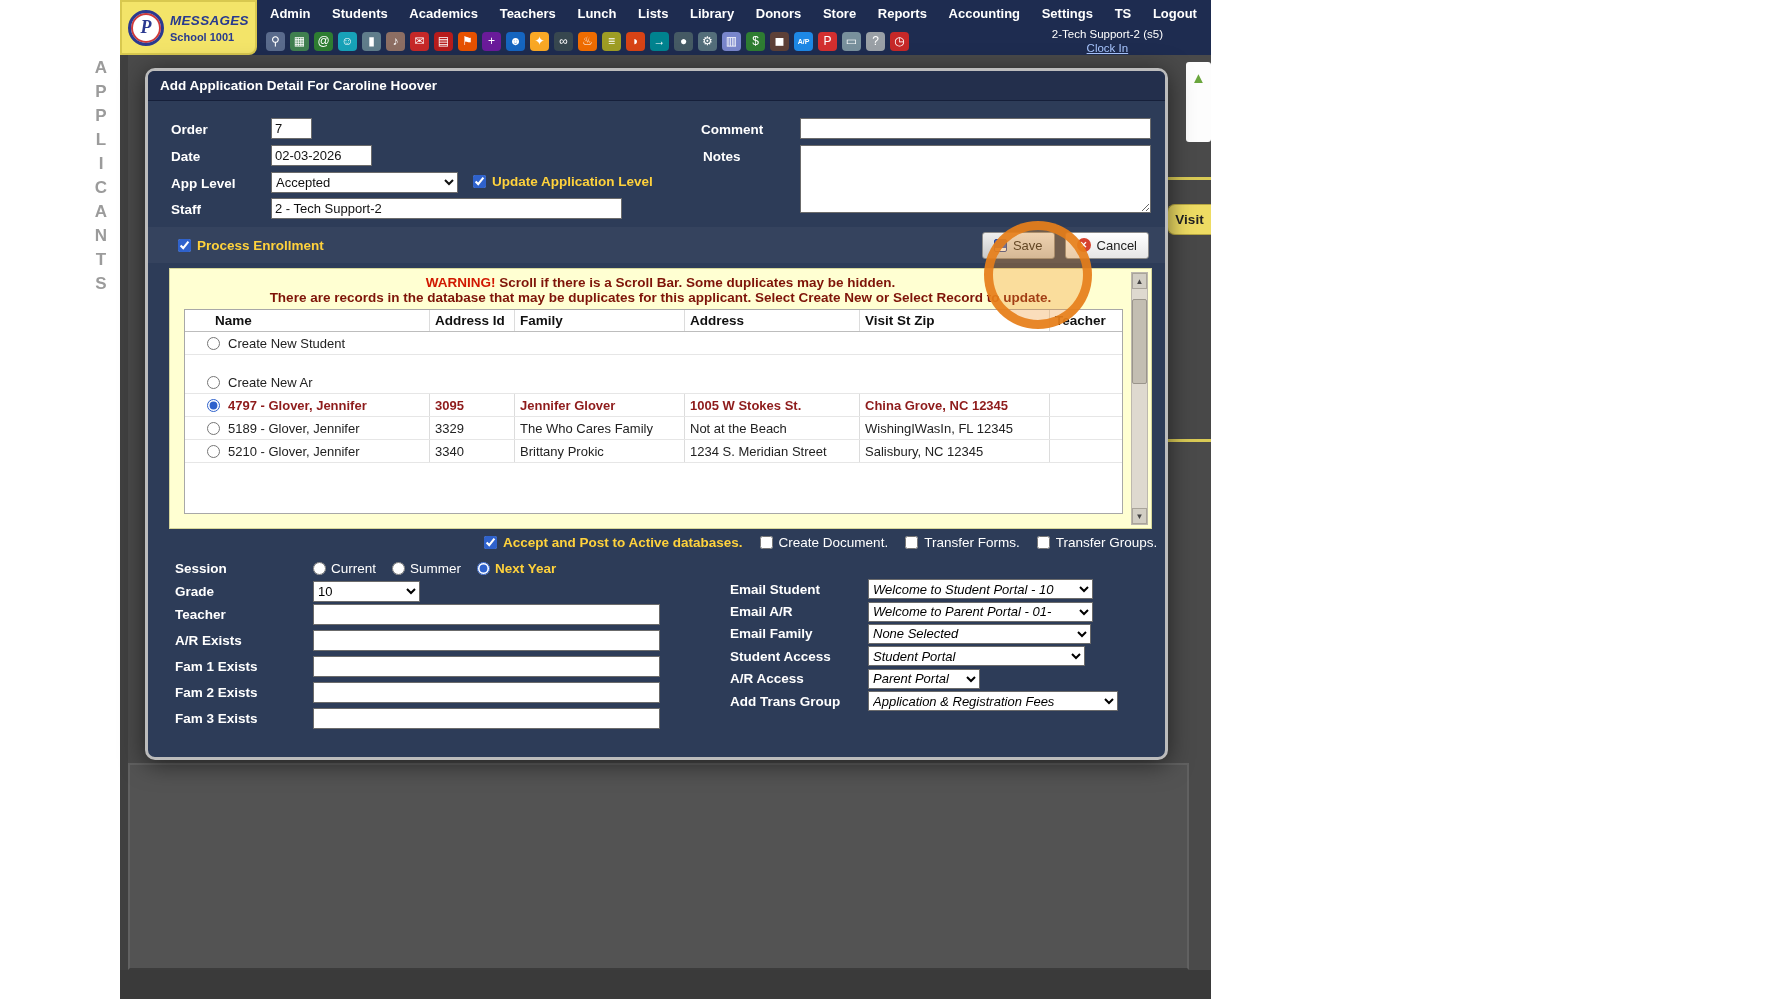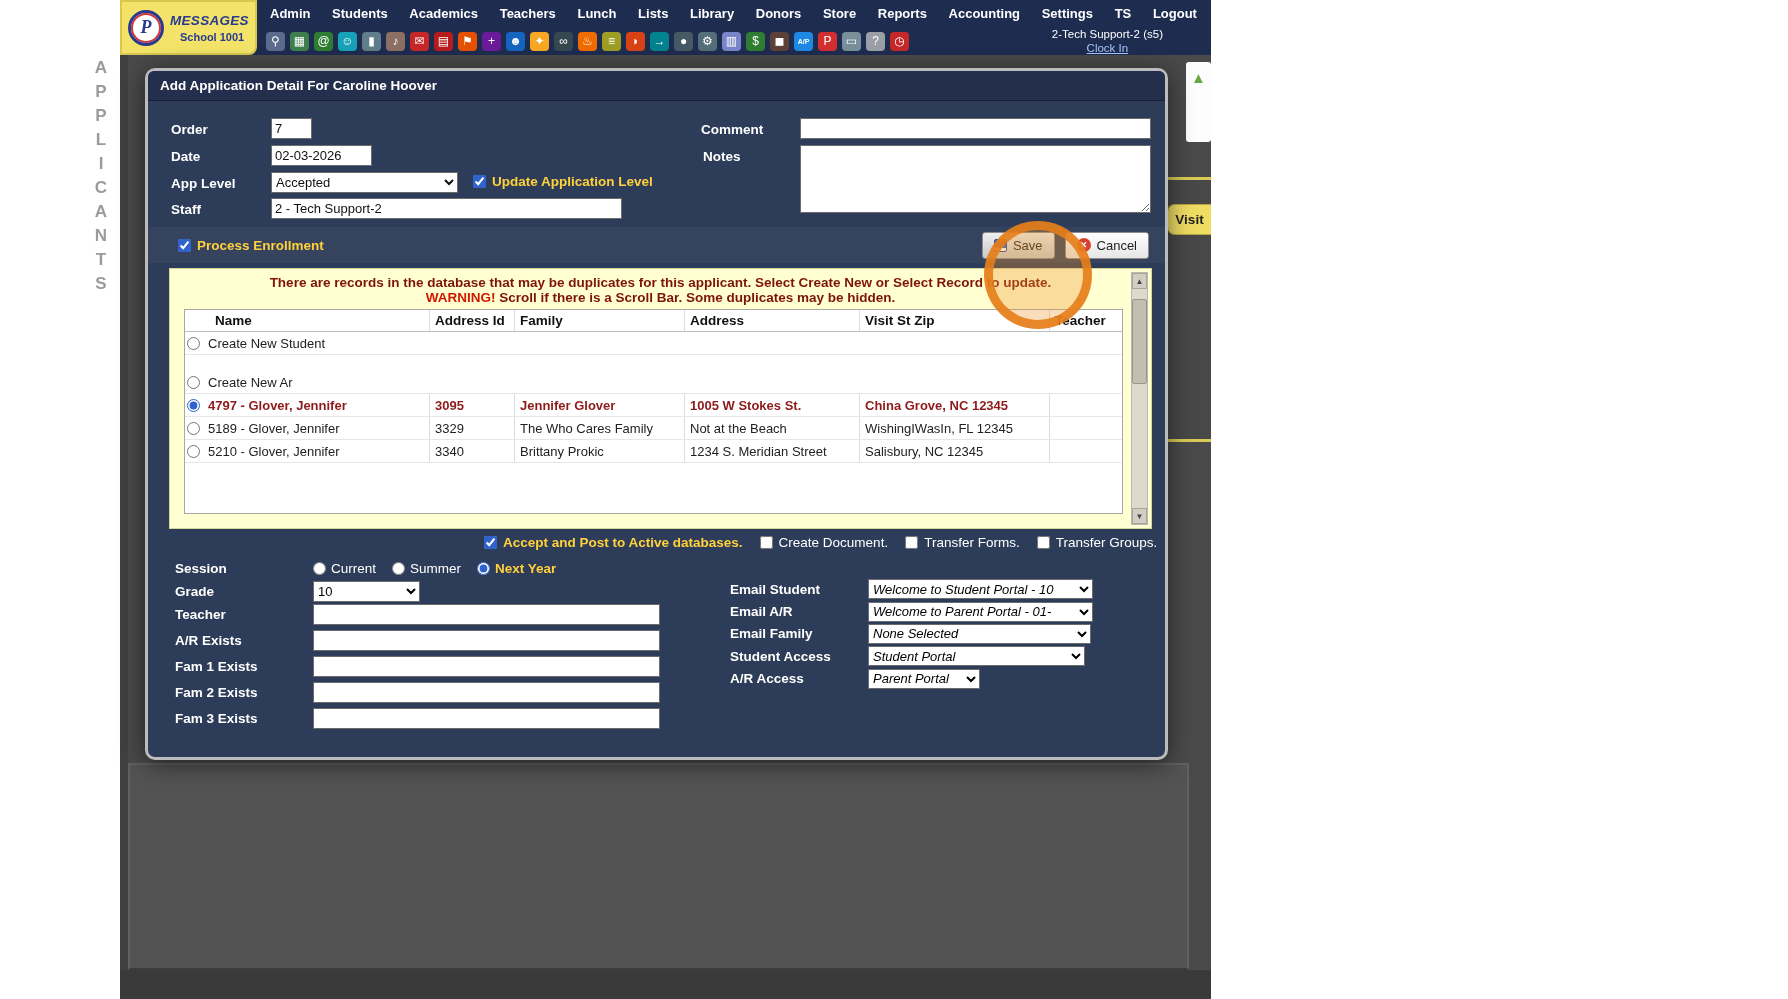--- a/index.html
+++ b/index.html
@@ -17,21 +17,21 @@
 .toolbar-icons{display:flex;gap:5px;align-items:center;}
 .tool-icon{width:19px;height:19px;border-radius:4px;display:inline-flex;align-items:center;justify-content:center;font-size:12px;color:#fff;cursor:pointer;flex:0 0 auto;line-height:1;}
 .tool-icon.small{font-size:7px;font-weight:bold;}
 .user-area{margin-left:auto;padding-right:48px;text-align:center;line-height:12px;}
 .user-name{color:#fff;font-size:11.5px;}
 .clock-in{color:#a9c6ff;font-size:11.5px;text-decoration:underline;cursor:pointer;display:inline-block;margin-top:2px;}
 
 .logo{position:absolute;left:0;top:0;width:137px;height:55px;background:#f3e469;border:2px solid #d8c84f;border-radius:0 0 8px 0;display:flex;align-items:center;gap:6px;padding:4px 6px;cursor:pointer;z-index:2;}
 .logo-circle{width:36px;height:36px;border-radius:50%;background:#fff;border:3px solid #2b3990;box-shadow:inset 0 0 0 2px #cf3a3a;display:flex;align-items:center;justify-content:center;font-family:"Liberation Serif",serif;font-style:italic;font-weight:bold;font-size:18px;color:#2b3990;flex:0 0 auto;}
 .logo-brand{font-style:italic;font-weight:bold;color:#283a8f;font-size:13.5px;letter-spacing:.3px;}
-.logo-school{color:#283a8f;font-size:11px;font-weight:bold;margin-top:3px;margin-left:10px;}
+.logo-school{color:#283a8f;font-size:11px;font-weight:bold;margin-top:3px;}
 
 .body-area{position:absolute;left:0;top:55px;right:0;bottom:0;background:#4a4a4a;overflow:hidden;}
 .left-strip{position:absolute;left:0;top:0;bottom:0;width:8px;background:#404040;}
 .lower-panel{position:absolute;left:8px;right:22px;top:708px;height:207px;background:#535353;border:2px solid #616161;border-bottom-color:#3c3c3c;}
 .bottom-band{position:absolute;left:0;right:0;bottom:0;height:29px;background:#3a3a3a;}
 .right-strip{position:absolute;right:0;top:7px;width:25px;height:80px;background:#fdfdfd;border-radius:3px;display:flex;justify-content:center;padding-top:8px;}
 .green-arrow{color:#6aa63d;font-size:15px;line-height:1;}
 .visit-panel{position:absolute;right:0;top:122px;width:44px;height:265px;border-top:3px solid #d9ca55;border-bottom:3px solid #d9ca55;background:#484848;padding-top:24px;}
 .visit-btn{display:block;width:100%;background:#eedc63;border:1px solid #b7a741;border-right:none;border-radius:8px 0 0 8px;font-family:inherit;font-size:13.5px;font-weight:bold;color:#222;padding:7px 2px;cursor:pointer;}
 
@@ -62,21 +62,21 @@
 .warn-prefix{color:#d01800;}
 .dup-table{position:absolute;left:14px;top:40px;width:939px;background:#fff;border:1px solid #a8a8a8;min-height:205px;}
 .tbl-head,.tbl-row{display:grid;grid-template-columns:245px 85px 170px 175px 190px 1fr;align-items:stretch;}
 .tbl-head{height:22px;border-bottom:1px solid #bdbdbd;}
 .cell{font-size:13px;color:#222;padding-left:5px;display:flex;align-items:center;border-right:1px solid #dcdcdc;overflow:hidden;white-space:nowrap;}
 .tbl-head .cell,.tbl-row .cell:last-child{border-right:1px solid #dcdcdc;}
 .tbl-head .cell:last-child,.tbl-row .cell:last-child{border-right:none;}
 .hcell{font-weight:bold;font-size:13.5px;color:#111;}
 .name-h{padding-left:30px;}
 .tbl-row{height:23px;border-bottom:1px solid #e6e6e6;cursor:pointer;}
-.tbl-row .name-cell{gap:8px;padding-left:2px;}
+.tbl-row .name-cell{gap:8px;padding-left:22px;}
 .tbl-row.create{grid-template-columns:1fr;}
 .tbl-row.create .name-cell{border-right:none;}
 .tbl-row.sel .cell,.tbl-row.sel{color:#8e1b1b;font-weight:bold;}
 .tbl-gap{height:16px;}
 .vscroll{position:absolute;right:3px;top:3px;bottom:3px;width:17px;background:#ded9cf;border:1px solid #bdb8ae;display:flex;flex-direction:column;}
 .sb-btn{height:16px;background:#d2cec4;border:1px solid #a9a49a;font-size:8px;color:#444;display:flex;align-items:center;justify-content:center;cursor:pointer;flex:0 0 auto;}
 .sb-track{flex:1;position:relative;}
 .sb-thumb{position:absolute;left:0;right:0;top:10px;height:85px;background:#c3beb2;border:1px solid #9a958b;border-radius:2px;cursor:grab;}
 
 .accept-row{position:absolute;left:336px;top:434px;display:flex;align-items:center;gap:7px;}
@@ -228,25 +228,25 @@
           <span>Save</span>
         </button>
         <button class="btn btn-cancel">
           <span class="cancel-icon"></span>
           <span>Cancel</span>
         </button>
       </div>
     </div>
 
     <div class="yellow-panel">
-      <div class="warn">There are records in the database that may be duplicates for this applicant. Select Create New or Select Record to update.</div>
       <div class="warn">
         <span class="warn-prefix">WARNING!</span>
         <span>Scroll if there is a Scroll Bar. Some duplicates may be hidden.</span>
       </div>
+      <div class="warn">There are records in the database that may be duplicates for this applicant. Select Create New or Select Record to update.</div>
       <div class="dup-table">
         <div class="tbl-head">
             <div class="cell hcell name-h">Name</div>
             <div class="cell hcell">Address Id</div>
             <div class="cell hcell">Family</div>
             <div class="cell hcell">Address</div>
             <div class="cell hcell">Visit St Zip</div>
             <div class="cell hcell">Teacher</div>
           </div>
         <div>
@@ -388,18 +388,22 @@
           <select class="tselect2"><option>None Selected</option></select>
         </div>
         <div class="rrow">
           <label class="flabel">Student Access</label>
           <select class="tselect2"><option>Student Portal</option></select>
         </div>
         <div class="rrow">
           <label class="flabel">A/R Access</label>
           <select class="tselect2"><option>Parent Portal</option></select>
         </div>
+        <div class="rrow">
+          <label class="flabel">Add Trans Group</label>
+          <select class="tselect2"><option>Application &amp; Registration Fees</option></select>
+        </div>
       </div>
 
   </div>
 </div>
 
 <div class="annot-circle"></div>
 
 </body></html>

